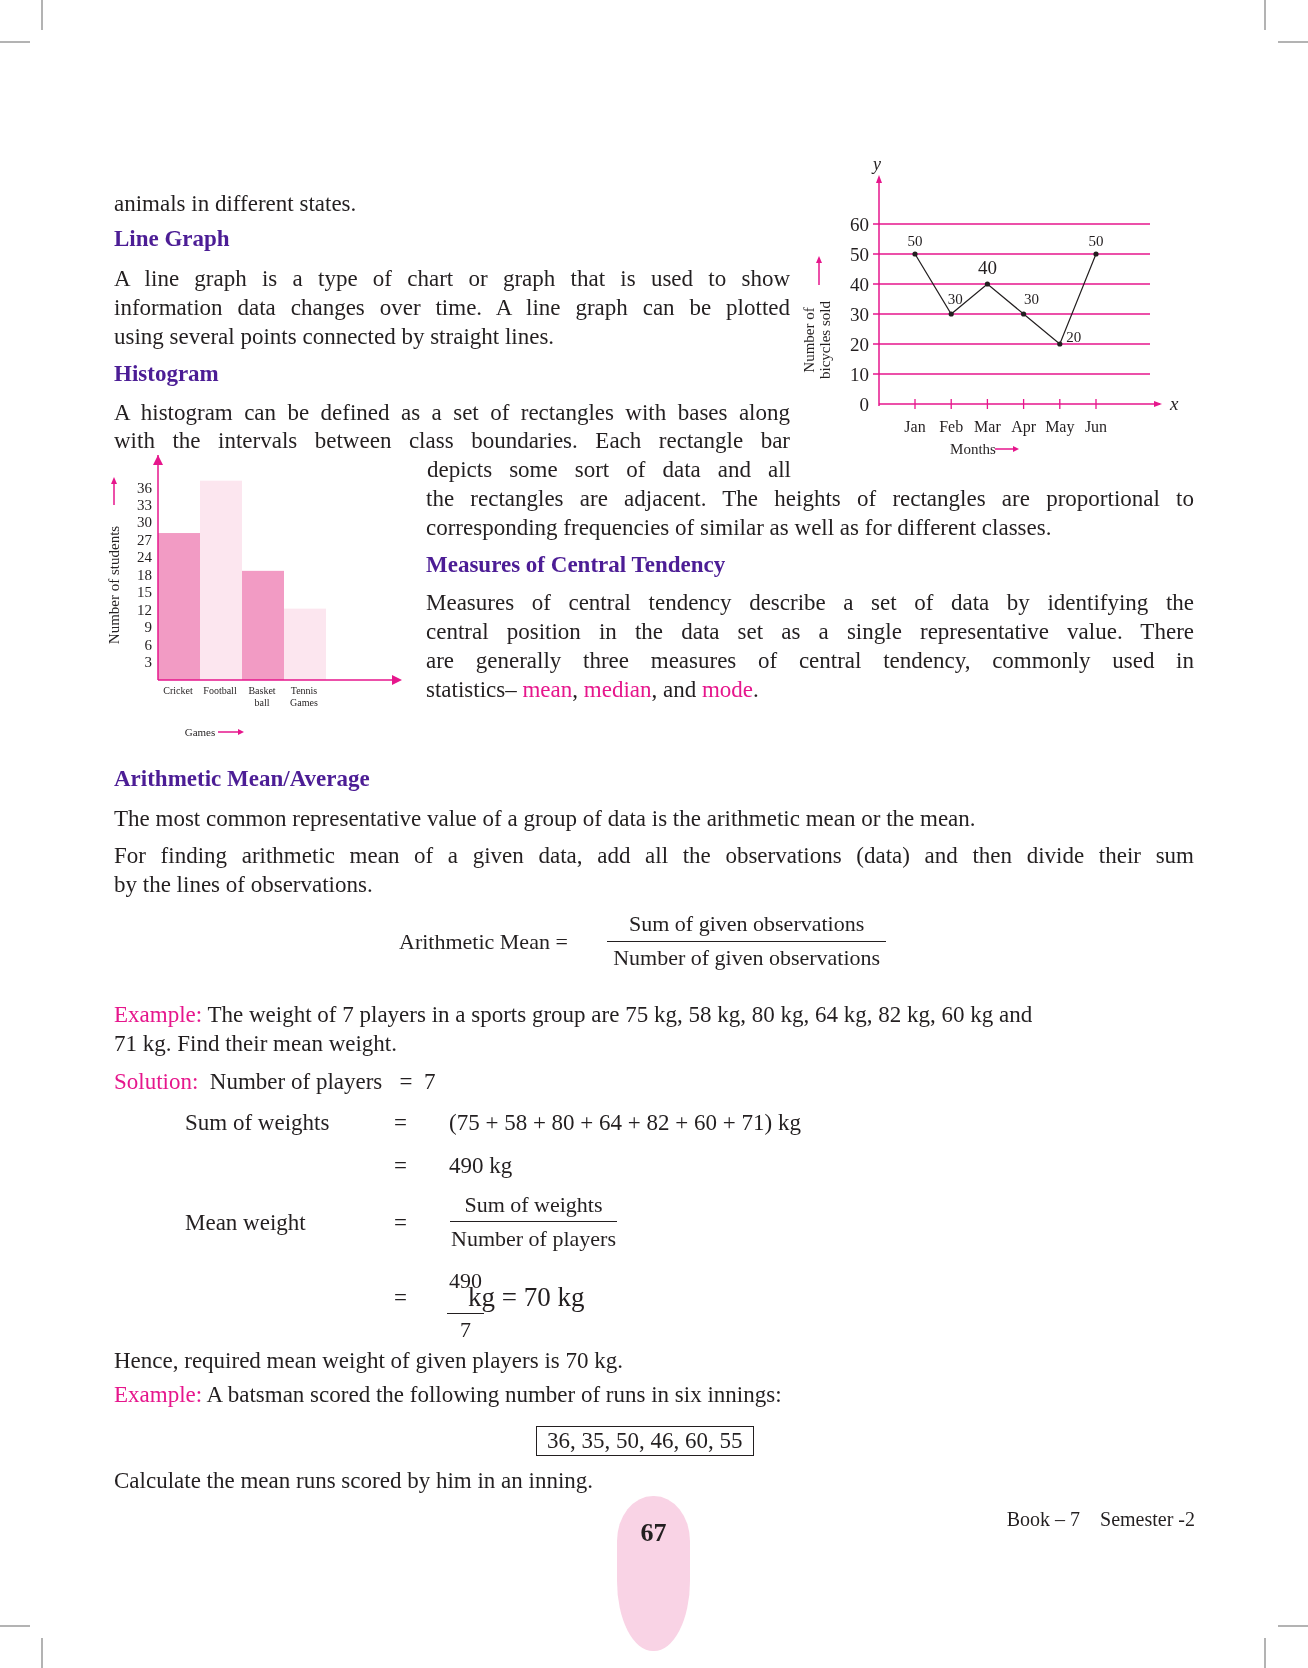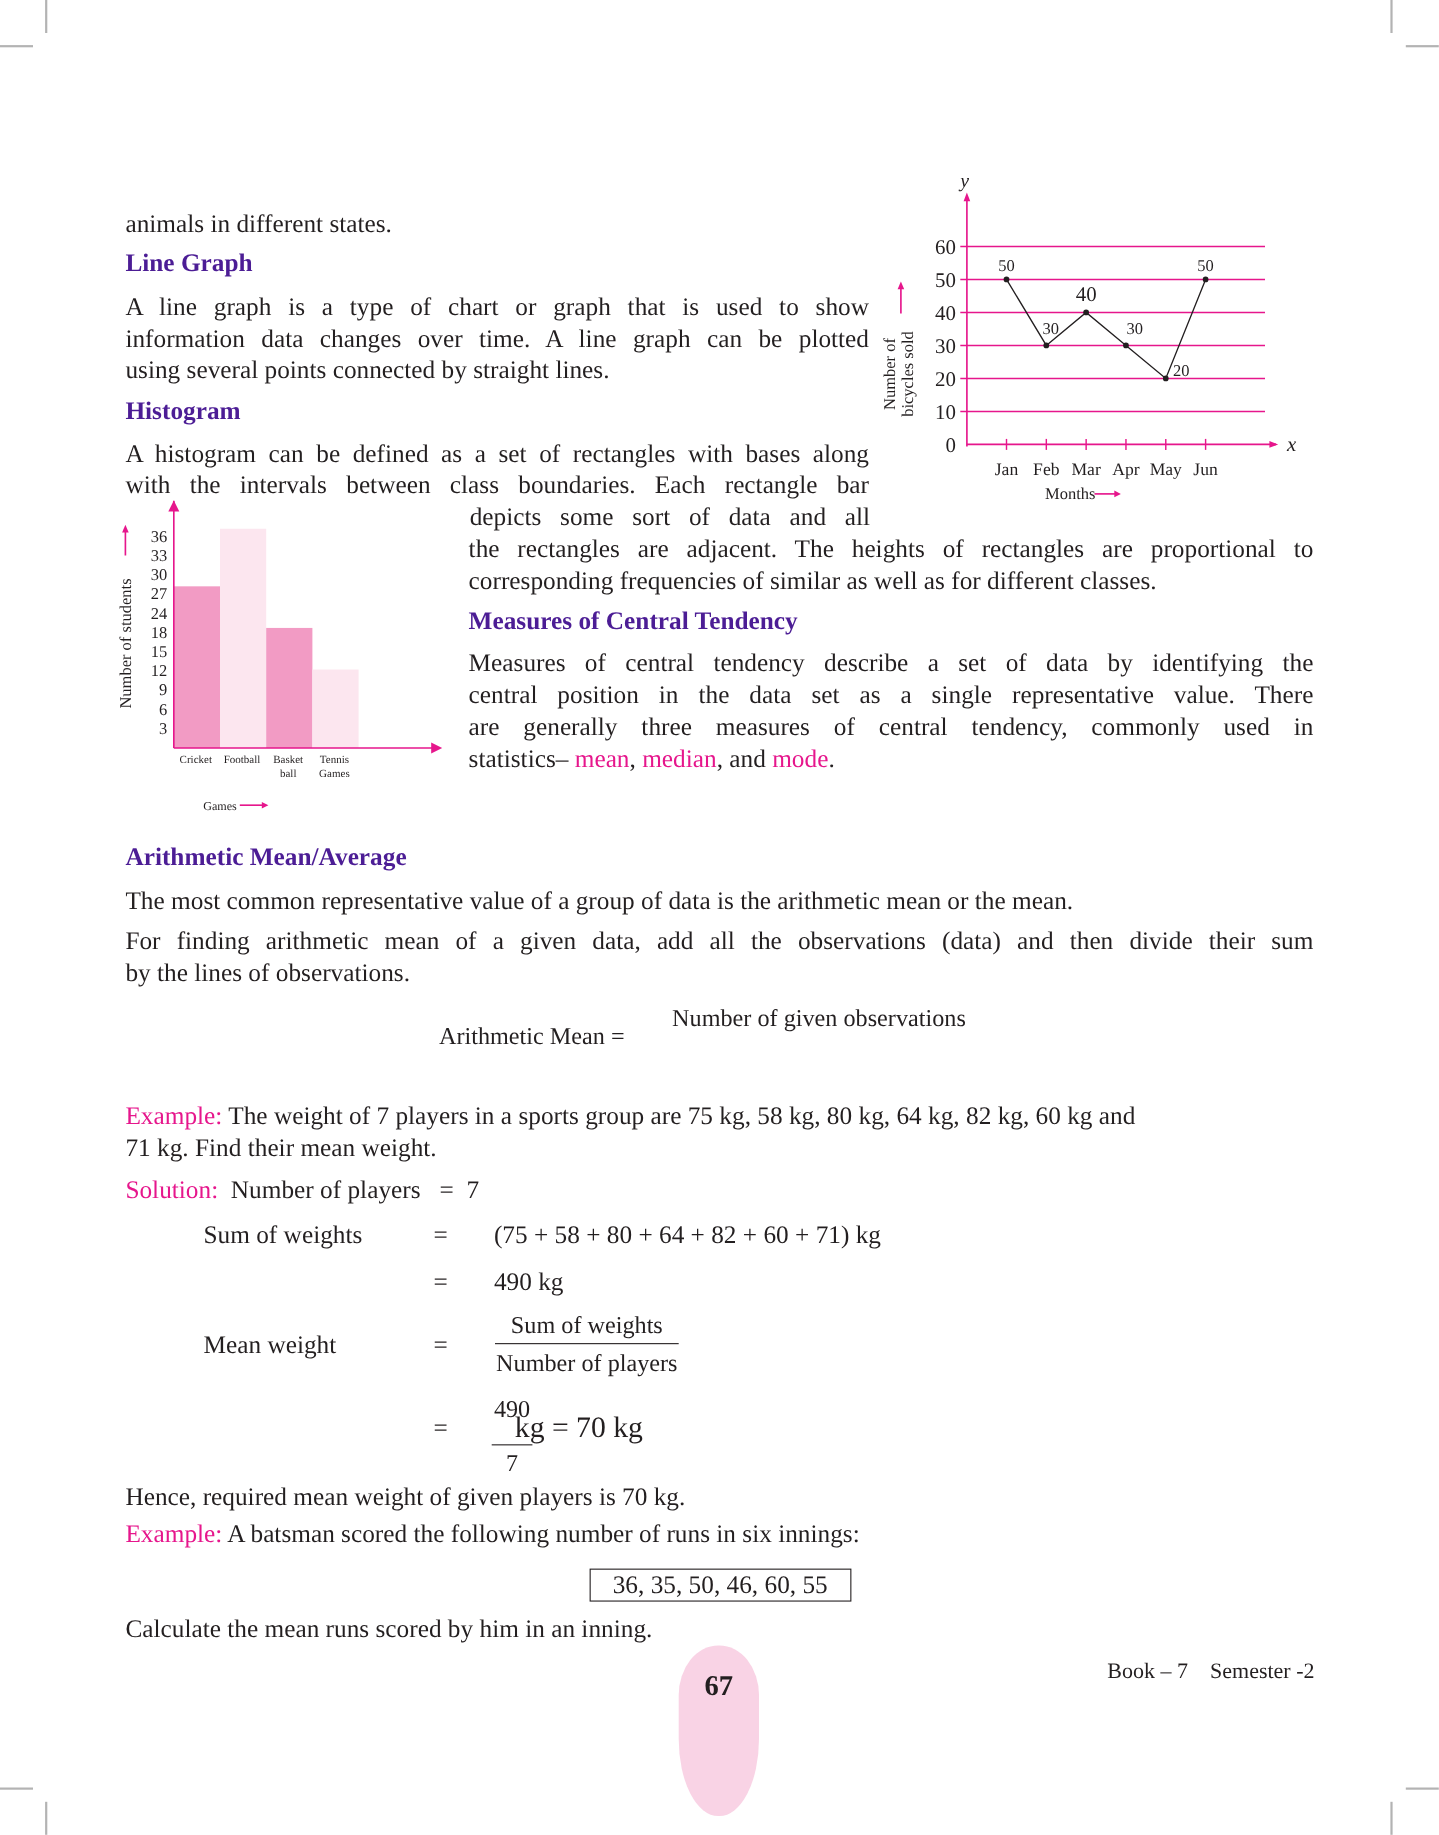--- a/index.html
+++ b/index.html
@@ -8,21 +8,21 @@
   .abs { position: absolute; }
   .crop { position: absolute; background: #b3b3b3; }
   .p { position: absolute; font-size: 23px; line-height: 29px; margin: 0; }
   .head { position: absolute; font-size: 23px; font-weight: bold; color: #4c1d95; margin: 0; }
   .pink { color: #e6168c; font-weight: normal; }
   .just { text-align: justify; text-align-last: justify; }
   svg text { font-family: "Liberation Serif", "DejaVu Serif", serif; }
   .frac { position: absolute; display: inline-flex; flex-direction: column; align-items: center; }
   .frac .num { border-bottom: 1.5px solid #231f20; padding: 0 4px 2px; }
   .frac .den { padding: 2px 4px 0; }
-  .runs-box { position: absolute; border: 1.5px solid #231f20; padding: 0 20px; font-size: 23px; line-height: 28px; }
+  .runs-box { position: absolute; border: 1.5px solid #231f20; padding: 0 10px; font-size: 23px; line-height: 28px; }
   .page-tab { position: absolute; left: 617px; top: 1496px; width: 73px; height: 155px;
               background: #f9d3e5; border-radius: 36px 36px 36px 36px / 45px 45px 70px 70px; }
   .page-num { position: absolute; left: 617px; top: 1518px; width: 73px; text-align: center;
               font-size: 26px; font-weight: bold; }
   .footer { position: absolute; right: 113px; top: 1508px; font-size: 20px; }
 </style>
 </head>
 <body>
 
 <div class="crop" style="left:41px;top:0;width:2px;height:30px;"></div>
@@ -170,20 +170,21 @@
 </svg>
 
 <h2 class="head" style="left:114px;top:766px;">Arithmetic Mean/Average</h2>
 <p class="p" style="left:114px;top:804px;">The most common representative value of a group of data is the arithmetic mean or the mean.</p>
 <p class="p just" style="left:114px;top:841px;width:1080px;">For finding arithmetic mean of a given data, add all the observations (data) and then divide their sum</p>
 <p class="p" style="left:114px;top:870px;">by the lines of observations.</p>
 
 <div>
   <span class="p" style="left:399px;top:927px;font-size:22px;text-align:right;">Arithmetic Mean =</span>
   <div class="frac" style="left:607px;top:910px;font-size:22px;line-height:28px;">
+    <span class="num" style="padding:0 22px 3px;">Sum of given observations</span>
     <span class="den">Number of  given observations</span>
   </div>
 </div>
 
 <p class="p" style="left:114px;top:1000px;">
   <span class="pink">Example:</span><span> The weight of 7 players in a sports group are 75 kg, 58 kg, 80 kg, 64 kg, 82 kg, 60 kg and</span><br>
   <span>71 kg. Find their mean weight.</span>
 </p>
 <p class="p" style="left:114px;top:1067px;">
   <span class="pink">Solution:</span><span style="white-space:pre;">  Number of players   =  7</span>

